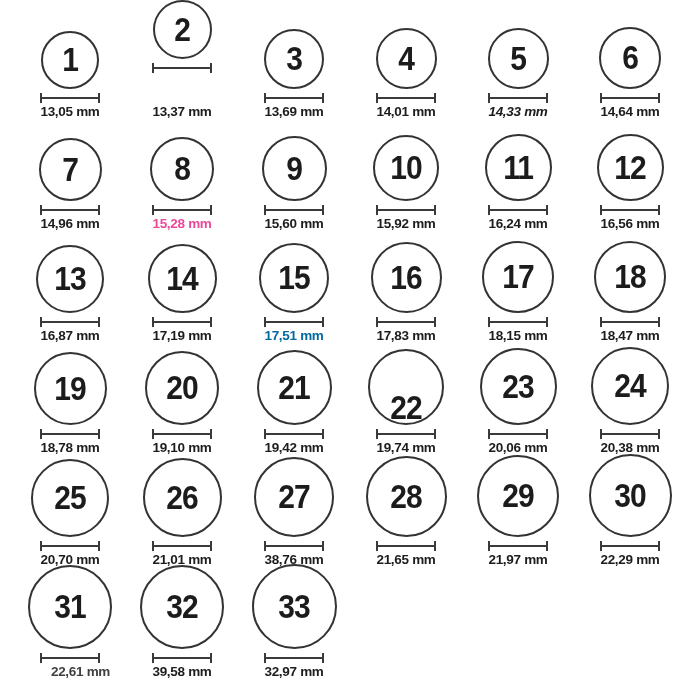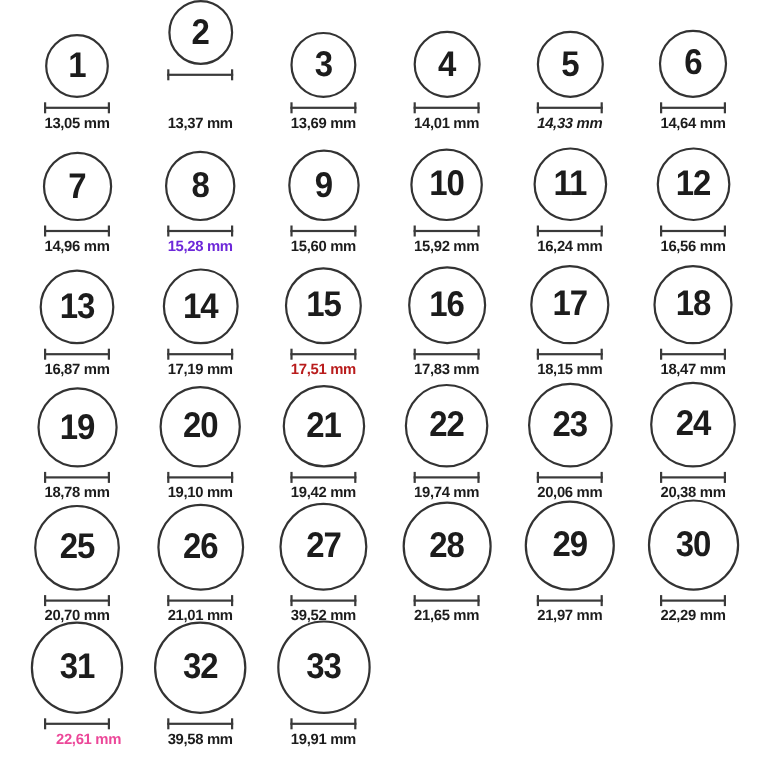--- a/index.html
+++ b/index.html
@@ -190,21 +190,21 @@
       <div class="circle-wrap">
         <div class="ring-circle" style="width: 64px; height: 64px; border-color: rgb(51, 51, 51);">
           <span class="ring-number" style="color: rgb(28, 28, 28);">8</span>
         </div>
       </div>
       <div class="dim-line">
         <span class="tick-left"></span>
         <span class="bar"></span>
         <span class="tick-right"></span>
       </div>
-      <div class="dim-label" style="color: #6d28d9;">15,28 mm</div>
+      <div class="dim-label" style="color: #ec4899;">15,28 mm</div>
     </div>
     <div class="cell">
       <div class="circle-wrap">
         <div class="ring-circle" style="width: 65px; height: 65px; border-color: rgb(51, 51, 51);">
           <span class="ring-number" style="color: rgb(28, 28, 28);">9</span>
         </div>
       </div>
       <div class="dim-line">
         <span class="tick-left"></span>
         <span class="bar"></span>
@@ -281,21 +281,21 @@
       <div class="circle-wrap">
         <div class="ring-circle" style="width: 70px; height: 70px; border-color: rgb(51, 51, 51);">
           <span class="ring-number" style="color: rgb(28, 28, 28);">15</span>
         </div>
       </div>
       <div class="dim-line">
         <span class="tick-left"></span>
         <span class="bar"></span>
         <span class="tick-right"></span>
       </div>
-      <div class="dim-label" style="color: #b91c1c;">17,51 mm</div>
+      <div class="dim-label" style="color: #0369a1;">17,51 mm</div>
     </div>
     <div class="cell">
       <div class="circle-wrap">
         <div class="ring-circle" style="width: 71px; height: 71px; border-color: rgb(51, 51, 51);">
           <span class="ring-number" style="color: rgb(28, 28, 28);">16</span>
         </div>
       </div>
       <div class="dim-line">
         <span class="tick-left"></span>
         <span class="bar"></span>
@@ -363,21 +363,21 @@
       </div>
       <div class="dim-line">
         <span class="tick-left"></span>
         <span class="bar"></span>
         <span class="tick-right"></span>
       </div>
       <div class="dim-label" style="color: rgb(28, 28, 28);">19,42 mm</div>
     </div>
     <div class="cell">
       <div class="circle-wrap">
-        <div class="ring-circle" style="width: 76px; height: 76px; border-color: rgb(51, 51, 51);">
+        <div class="ring-circle" style="width: 76px; height: 76px; border-color: rgb(51, 51, 51); align-items: flex-end;">
           <span class="ring-number" style="color: rgb(28, 28, 28);">22</span>
         </div>
       </div>
       <div class="dim-line">
         <span class="tick-left"></span>
         <span class="bar"></span>
         <span class="tick-right"></span>
       </div>
       <div class="dim-label" style="color: rgb(28, 28, 28);">19,74 mm</div>
     </div>
@@ -437,21 +437,21 @@
       <div class="circle-wrap">
         <div class="ring-circle" style="width: 80px; height: 80px; border-color: rgb(51, 51, 51);">
           <span class="ring-number" style="color: rgb(28, 28, 28);">27</span>
         </div>
       </div>
       <div class="dim-line">
         <span class="tick-left"></span>
         <span class="bar"></span>
         <span class="tick-right"></span>
       </div>
-      <div class="dim-label" style="color: rgb(28, 28, 28);">39,52 mm</div>
+      <div class="dim-label" style="color: rgb(28, 28, 28);">38,76 mm</div>
     </div>
     <div class="cell">
       <div class="circle-wrap">
         <div class="ring-circle" style="width: 81px; height: 81px; border-color: rgb(51, 51, 51);">
           <span class="ring-number" style="color: rgb(28, 28, 28);">28</span>
         </div>
       </div>
       <div class="dim-line">
         <span class="tick-left"></span>
         <span class="bar"></span>
@@ -489,21 +489,21 @@
       <div class="circle-wrap">
         <div class="ring-circle" style="width: 84px; height: 84px; border-color: rgb(51, 51, 51);">
           <span class="ring-number" style="color: rgb(28, 28, 28);">31</span>
         </div>
       </div>
       <div class="dim-line">
         <span class="tick-left"></span>
         <span class="bar"></span>
         <span class="tick-right"></span>
       </div>
-      <div class="dim-label" style="color: #ec4899; margin-left: 21px;">22,61 mm</div>
+      <div class="dim-label" style="color: #404040; margin-left: 21px;">22,61 mm</div>
     </div>
     <div class="cell">
       <div class="circle-wrap">
         <div class="ring-circle" style="width: 84px; height: 84px; border-color: rgb(51, 51, 51);">
           <span class="ring-number" style="color: rgb(28, 28, 28);">32</span>
         </div>
       </div>
       <div class="dim-line">
         <span class="tick-left"></span>
         <span class="bar"></span>
@@ -515,15 +515,15 @@
       <div class="circle-wrap">
         <div class="ring-circle" style="width: 85px; height: 85px; border-color: rgb(51, 51, 51);">
           <span class="ring-number" style="color: rgb(28, 28, 28);">33</span>
         </div>
       </div>
       <div class="dim-line">
         <span class="tick-left"></span>
         <span class="bar"></span>
         <span class="tick-right"></span>
       </div>
-      <div class="dim-label" style="color: rgb(28, 28, 28);">19,91 mm</div>
+      <div class="dim-label" style="color: rgb(28, 28, 28);">32,97 mm</div>
     </div>
   </main>
 
 </body></html>

